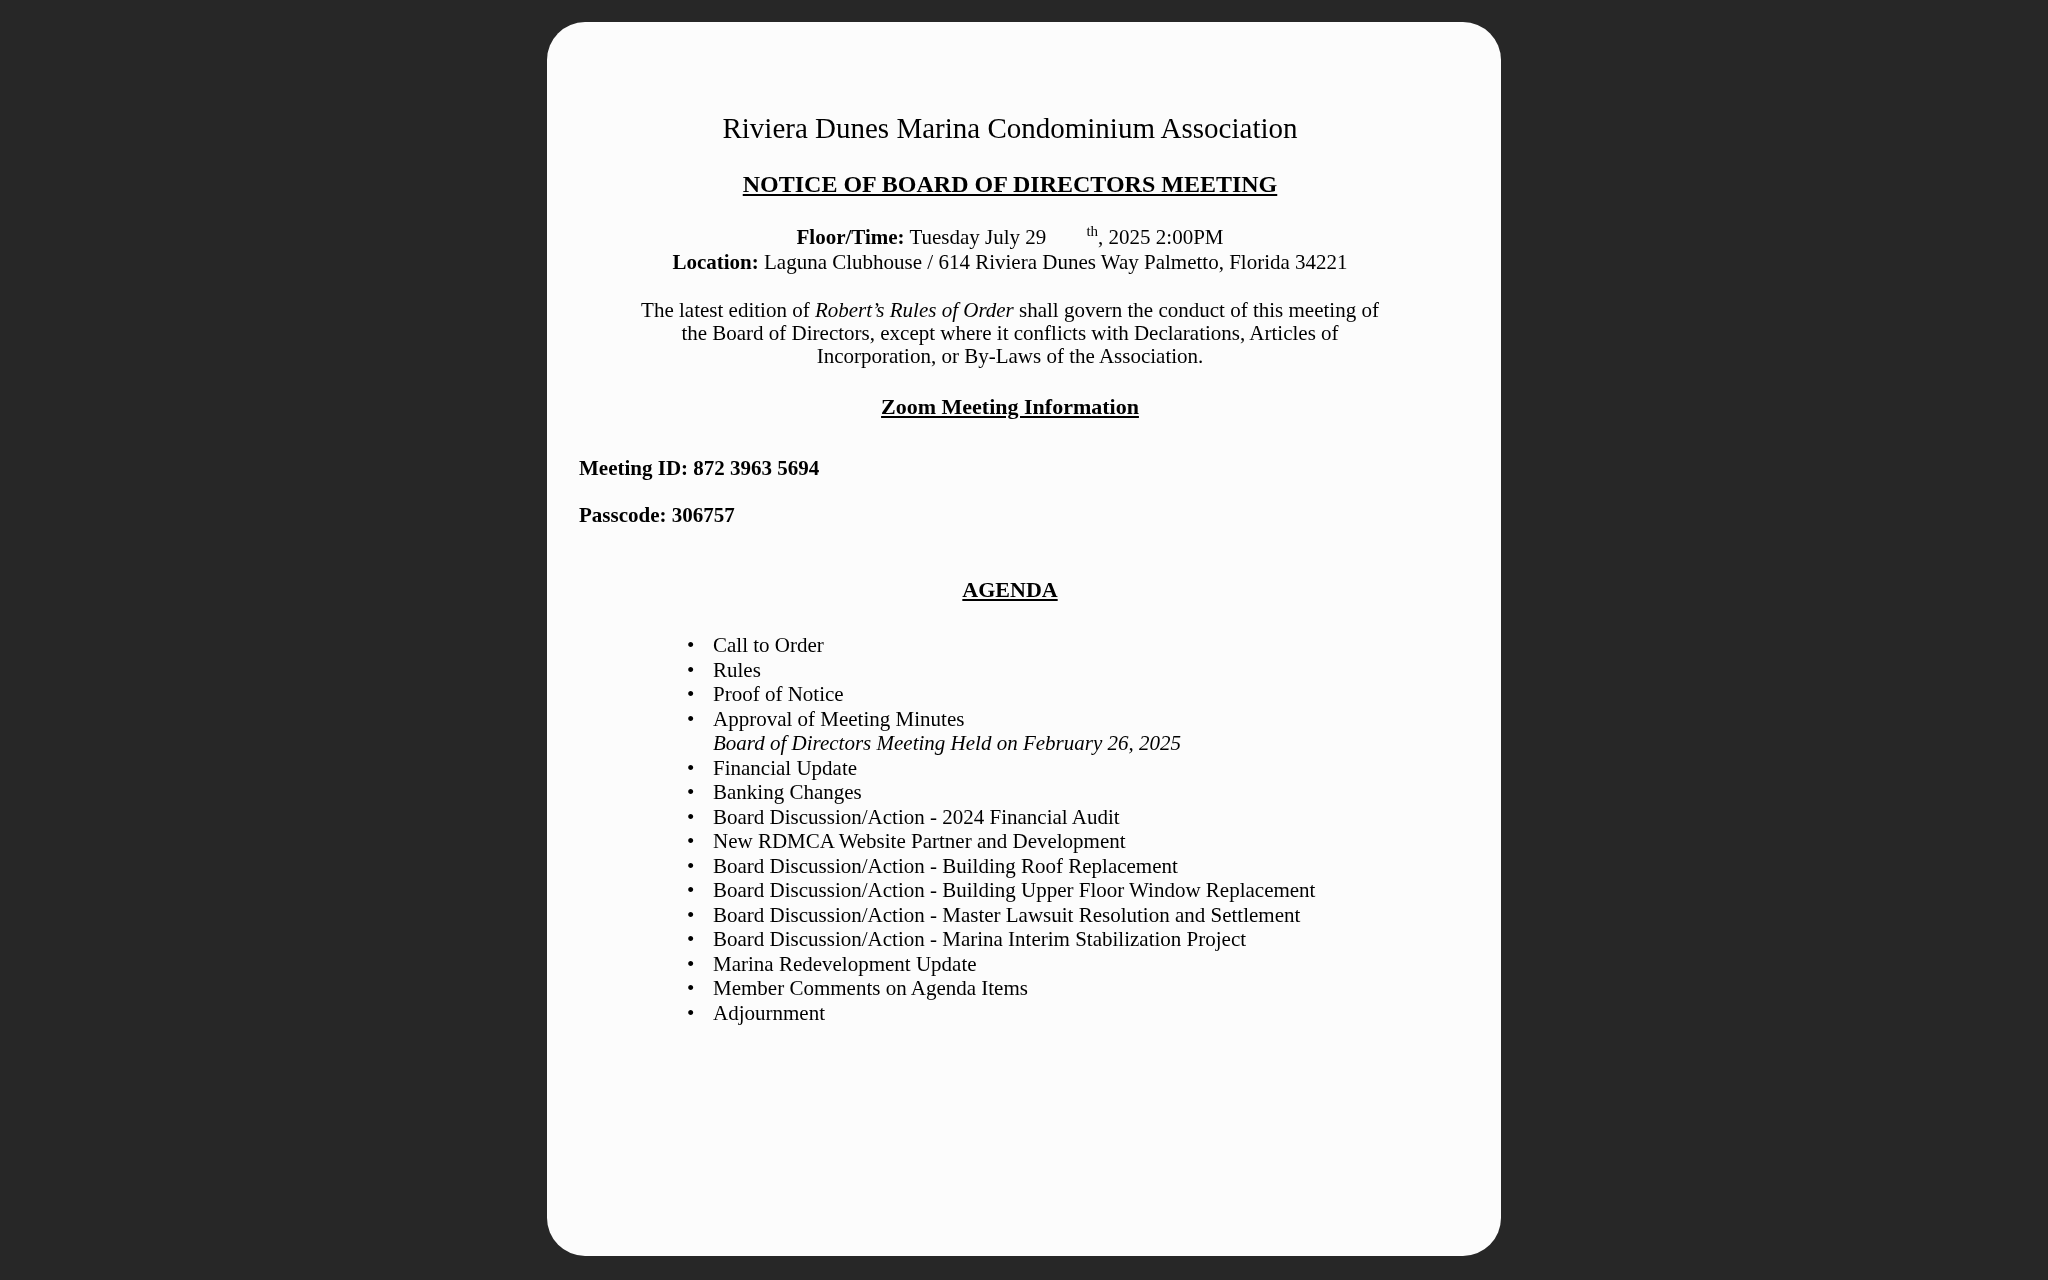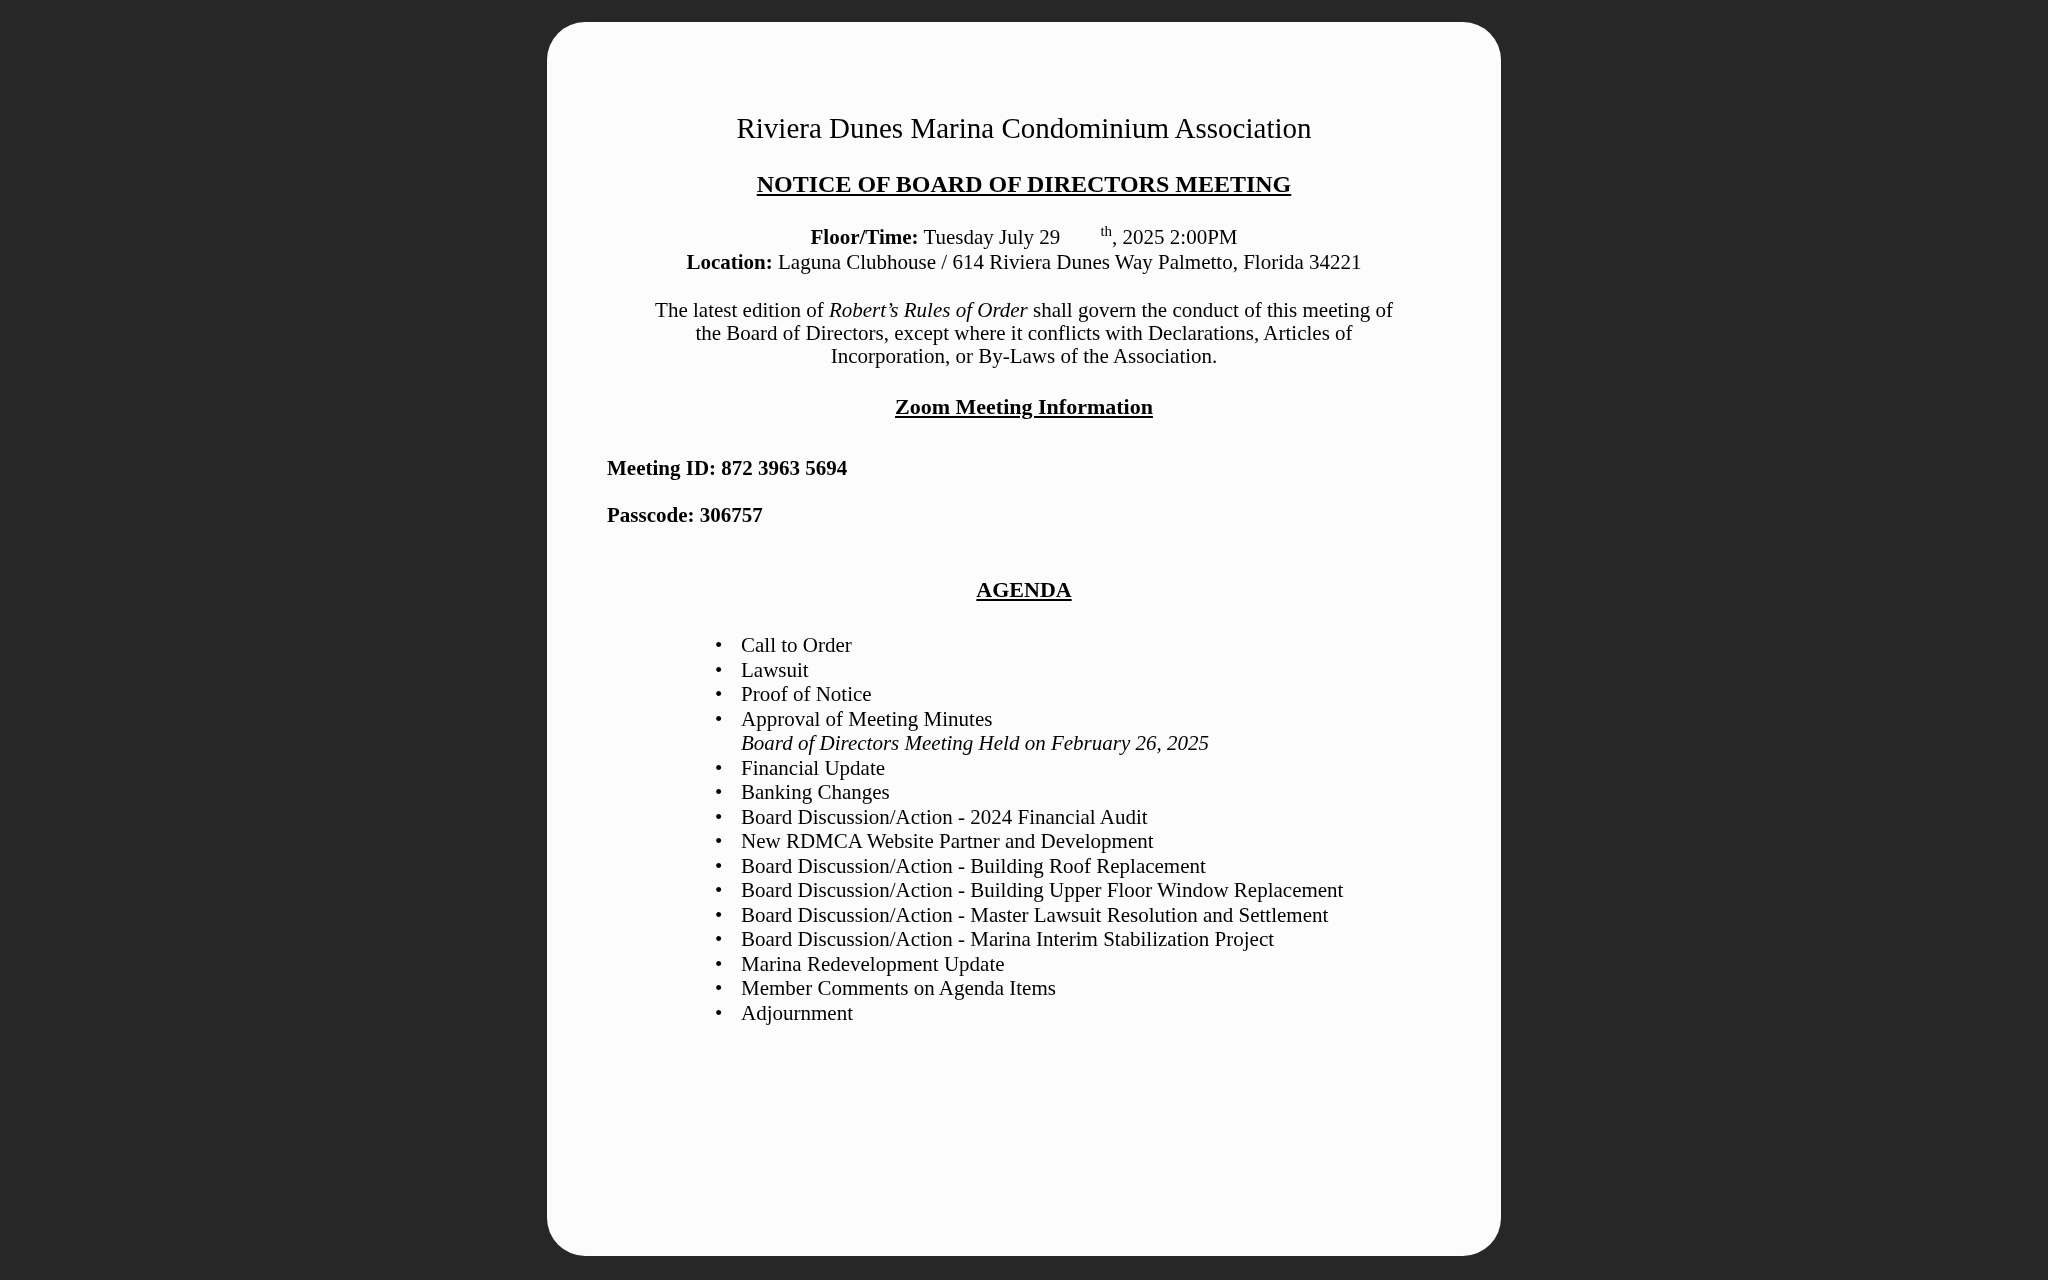--- a/index.html
+++ b/index.html
@@ -17,21 +17,21 @@
   }
   .page-card {
     position: absolute;
     left: 547px;
     top: 22px;
     width: 954px;
     height: 1234px;
     background: #fcfcfc;
     border-radius: 38px;
     box-sizing: border-box;
-    padding: 88px 60px 0 60px;
+    padding: 88px 60px 0 32px;
   }
   .doc-title {
     font-size: 29px;
     font-weight: normal;
     text-align: center;
     margin: 0 0 24px 0;
     line-height: 36px;
   }
   .notice-heading {
     font-size: 24px;
@@ -141,21 +141,21 @@
   <h3 class="agenda-heading">AGENDA</h3>
 
   <ul class="agenda-list">
       <li>
       <span class="bullet">•</span>
       <span>Call to Order</span>
       
     </li>
       <li>
       <span class="bullet">•</span>
-      <span>Lawsuit</span>
+      <span>Rules</span>
       
     </li>
       <li>
       <span class="bullet">•</span>
       <span>Proof of Notice</span>
       
     </li>
       <li>
       <span class="bullet">•</span>
       <span>Approval of Meeting Minutes</span>

